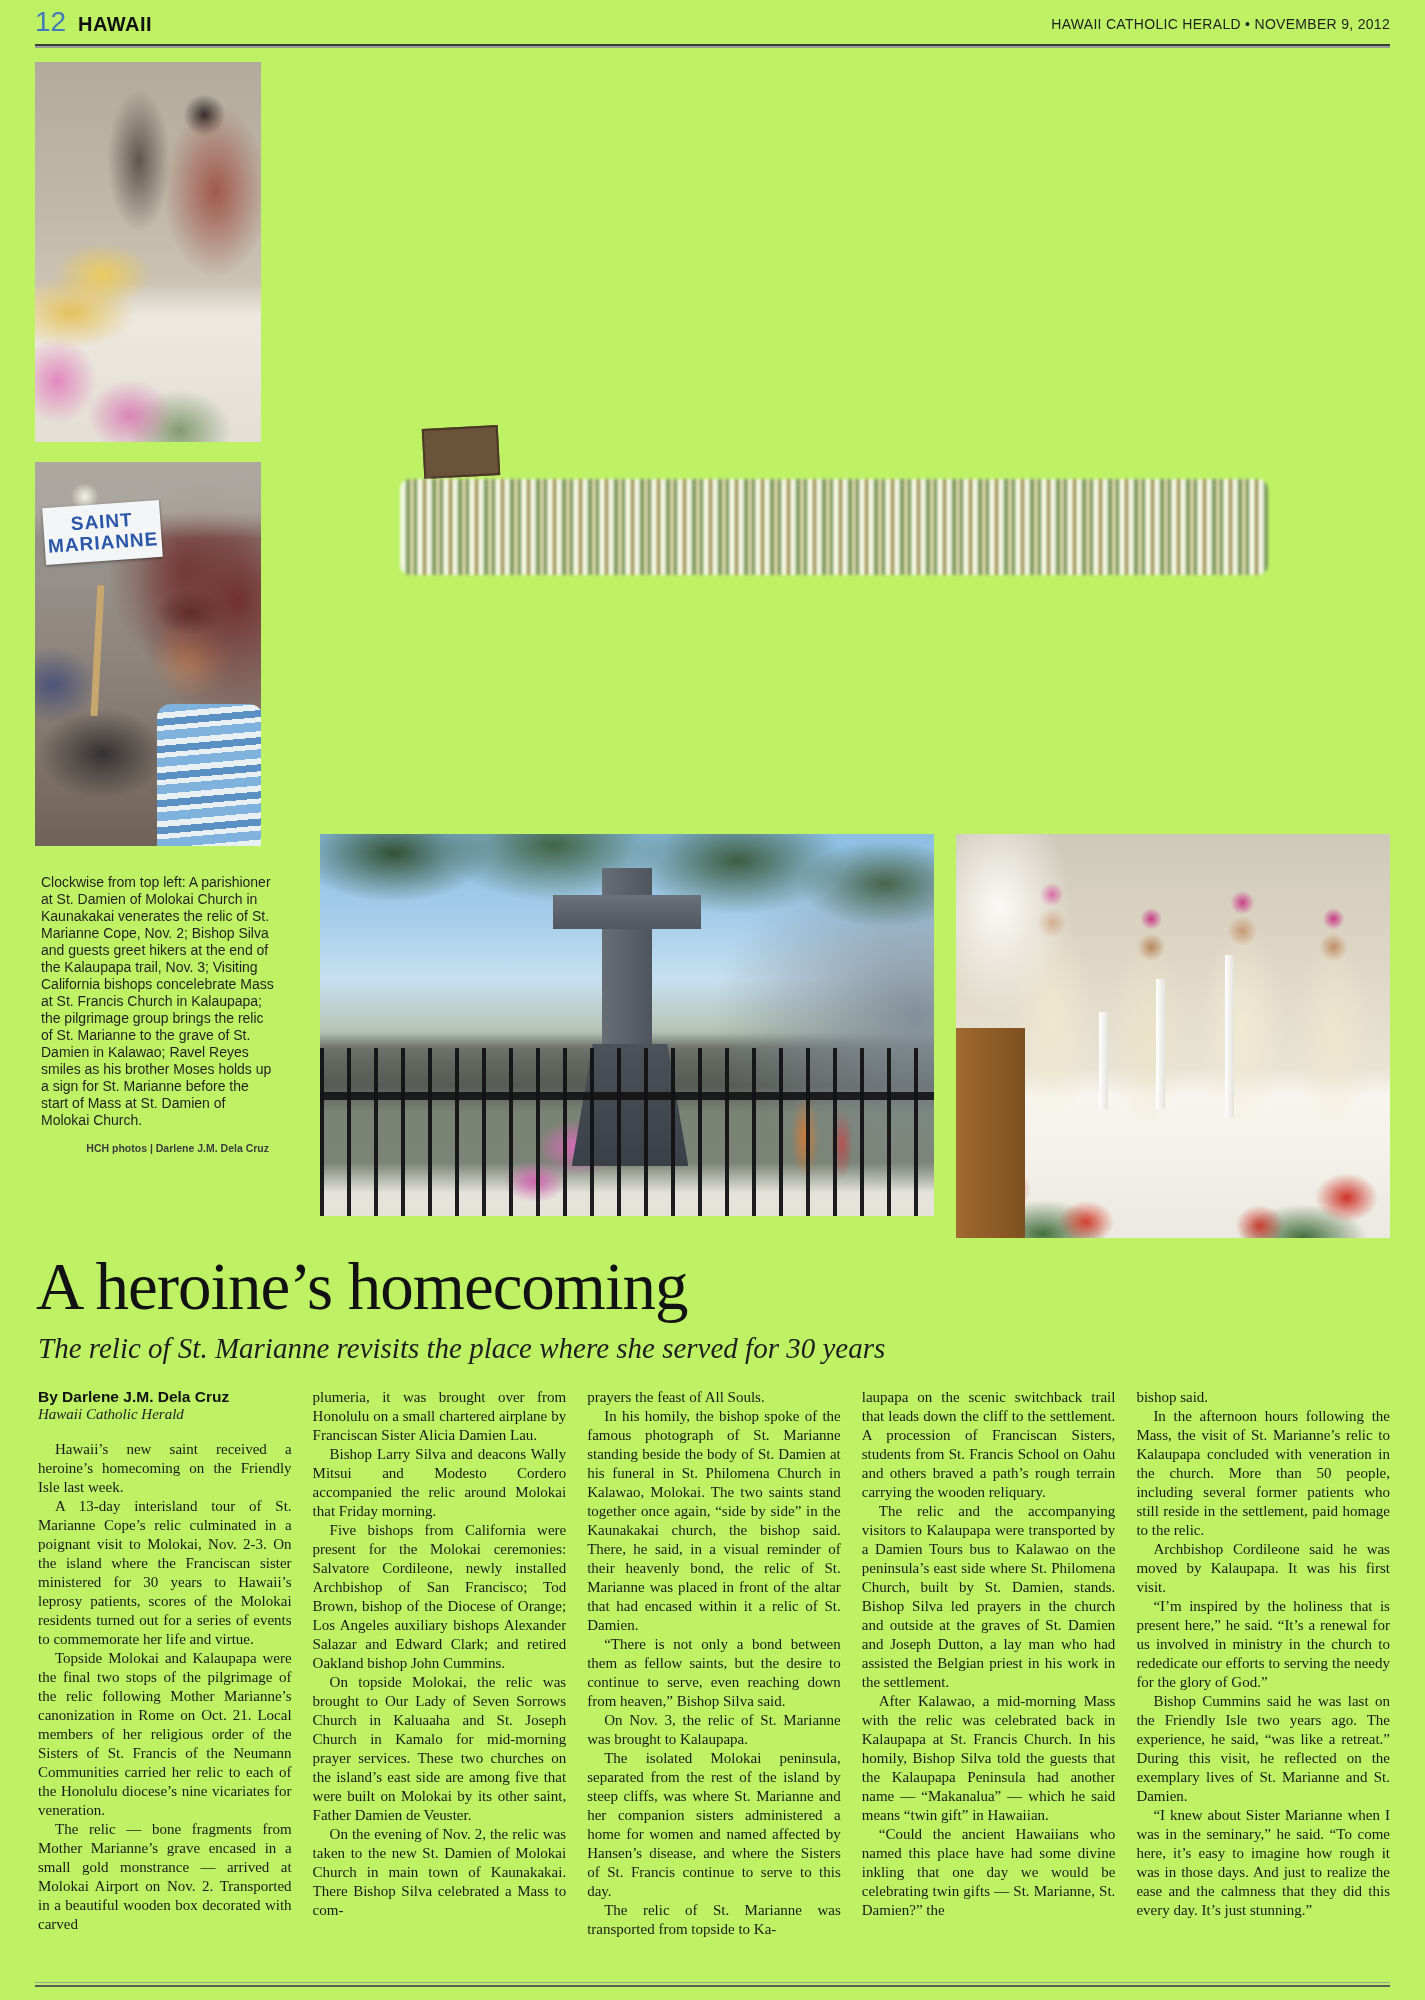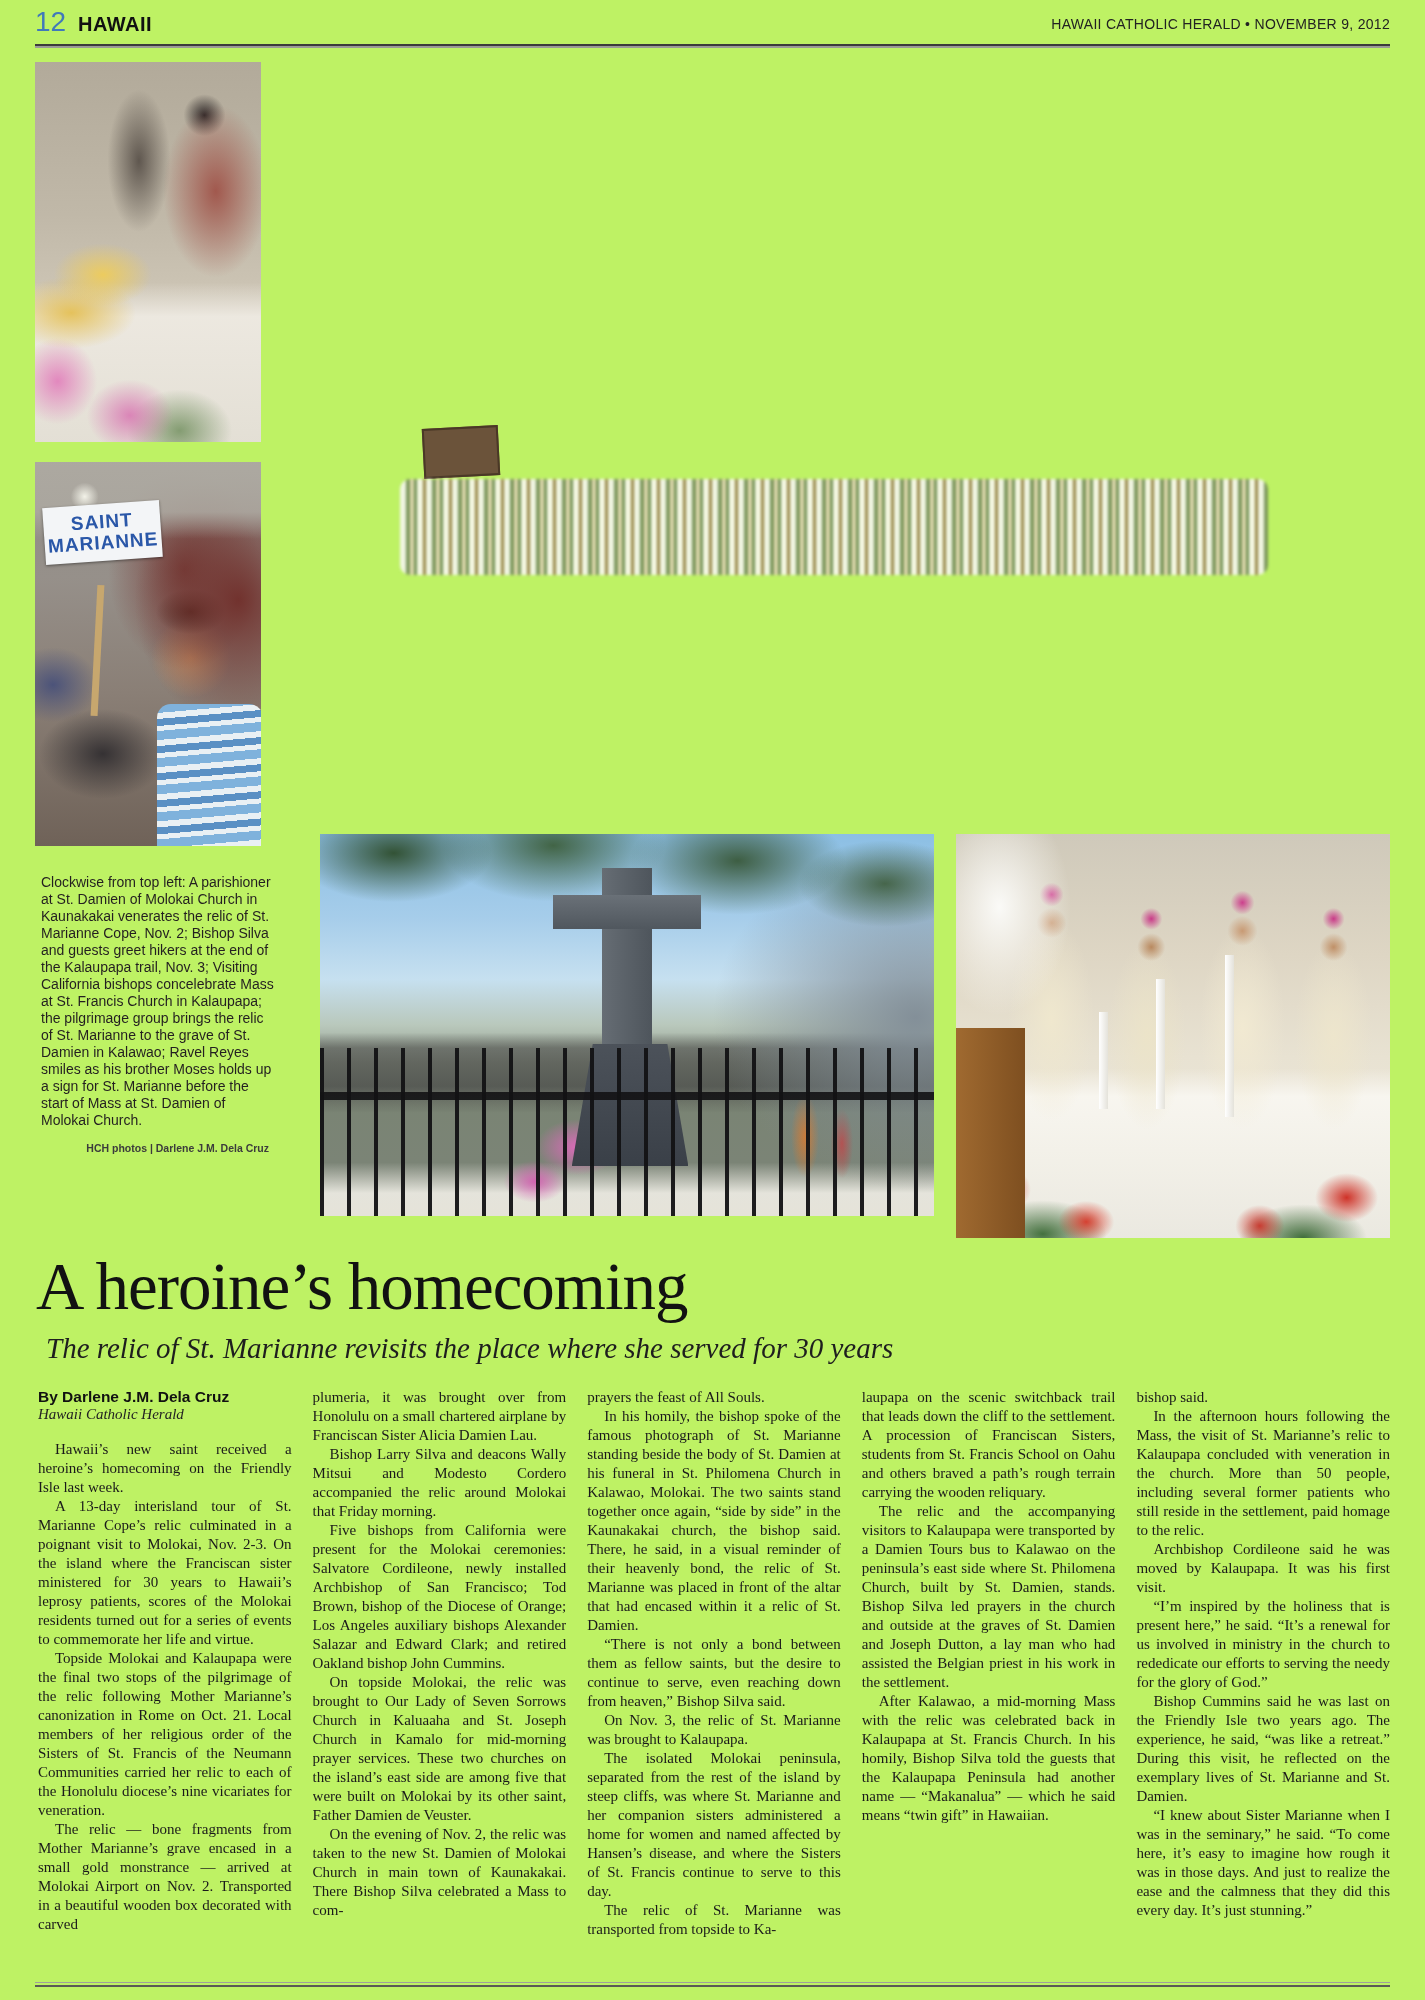--- a/index.html
+++ b/index.html
@@ -124,21 +124,21 @@
 
   
   .caption{position:absolute;left:41px;top:874px;width:234px;font-family:Liberation Sans, sans-serif;
       font-size:14px;line-height:17px;color:#231f20;}
   .credit{position:absolute;left:35px;top:1142px;width:234px;text-align:right;
       font-family:"Liberation Sans",sans-serif;font-size:10.5px;font-weight:bold;color:#3c3c3c;}
 
   
   .headline{position:absolute;left:36px;top:1248px;font-size:67px;letter-spacing:-1px;
       color:#121212;font-family:"Liberation Serif",serif;}
-  .deck{position:absolute;left:46px;top:1332px;font-size:29px;font-style:italic;color:#1e1e1e;
+  .deck{position:absolute;left:38px;top:1332px;font-size:29px;font-style:italic;color:#1e1e1e;
       font-family:"Liberation Serif",serif;}
   .cols{position:absolute;left:38px;top:1388px;width:1352px;height:592px;display:flex;gap:21px;}
   .col{flex:1;overflow:hidden;}
   .col p{margin:0;font-size:15px;line-height:19px;text-align:justify;text-indent:17px;color:#1a1a1a;}
   .col p.cont{text-indent:0;}
   .byline{font-family:"Liberation Sans",sans-serif;font-weight:bold;font-size:15.5px;color:#111;}
   .byline-org{font-style:italic;font-size:15px;color:#222;margin-bottom:17px;}
 </style>
 </head>
 <body>
@@ -207,20 +207,21 @@
         <p>In his homily, the bishop spoke of the famous photograph of St. Marianne standing beside the body of St. Damien at his funeral in St. Philomena Church in Kalawao, Molokai. The two saints stand together once again, “side by side” in the Kaunakakai church, the bishop said. There, he said, in a visual reminder of their heavenly bond, the relic of St. Marianne was placed in front of the altar that had encased within it a relic of St. Damien.</p>
         <p>“There is not only a bond between them as fellow saints, but the desire to continue to serve, even reaching down from heaven,” Bishop Silva said.</p>
         <p>On Nov. 3, the relic of St. Marianne was brought to Kalaupapa.</p>
         <p>The isolated Molokai peninsula, separated from the rest of the island by steep cliffs, was where St. Marianne and her companion sisters administered a home for women and named affected by Hansen’s disease, and where the Sisters of St. Francis continue to serve to this day.</p>
         <p>The relic of St. Marianne was transported from topside to Ka-</p>
       </div>
     <div class="col">
         <p class="cont">laupapa on the scenic switchback trail that leads down the cliff to the settlement. A procession of Franciscan Sisters, students from St. Francis School on Oahu and others braved a path’s rough terrain carrying the wooden reliquary.</p>
         <p>The relic and the accompanying visitors to Kalaupapa were transported by a Damien Tours bus to Kalawao on the peninsula’s east side where St. Philomena Church, built by St. Damien, stands. Bishop Silva led prayers in the church and outside at the graves of St. Damien and Joseph Dutton, a lay man who had assisted the Belgian priest in his work in the settlement.</p>
         <p>After Kalawao, a mid-morning Mass with the relic was celebrated back in Kalaupapa at St. Francis Church. In his homily, Bishop Silva told the guests that the Kalaupapa Peninsula had another name — “Makanalua” — which he said means “twin gift” in Hawaiian.</p>
+        <p>“Could the ancient Hawaiians who named this place have had some divine inkling that one day we would be celebrating twin gifts — St. Marianne, St. Damien?” the</p>
       </div>
     <div class="col">
         <p class="cont">bishop said.</p>
         <p>In the afternoon hours following the Mass, the visit of St. Marianne’s relic to Kalaupapa concluded with veneration in the church. More than 50 people, including several former patients who still reside in the settlement, paid homage to the relic.</p>
         <p>Archbishop Cordileone said he was moved by Kalaupapa. It was his first visit.</p>
         <p>“I’m inspired by the holiness that is present here,” he said. “It’s a renewal for us involved in ministry in the church to rededicate our efforts to serving the needy for the glory of God.”</p>
         <p>Bishop Cummins said he was last on the Friendly Isle two years ago. The experience, he said, “was like a retreat.” During this visit, he reflected on the exemplary lives of St. Marianne and St. Damien.</p>
         <p>“I knew about Sister Marianne when I was in the seminary,” he said. “To come here, it’s easy to imagine how rough it was in those days. And just to realize the ease and the calmness that they did this every day. It’s just stunning.”</p>
       </div>
   </div>

